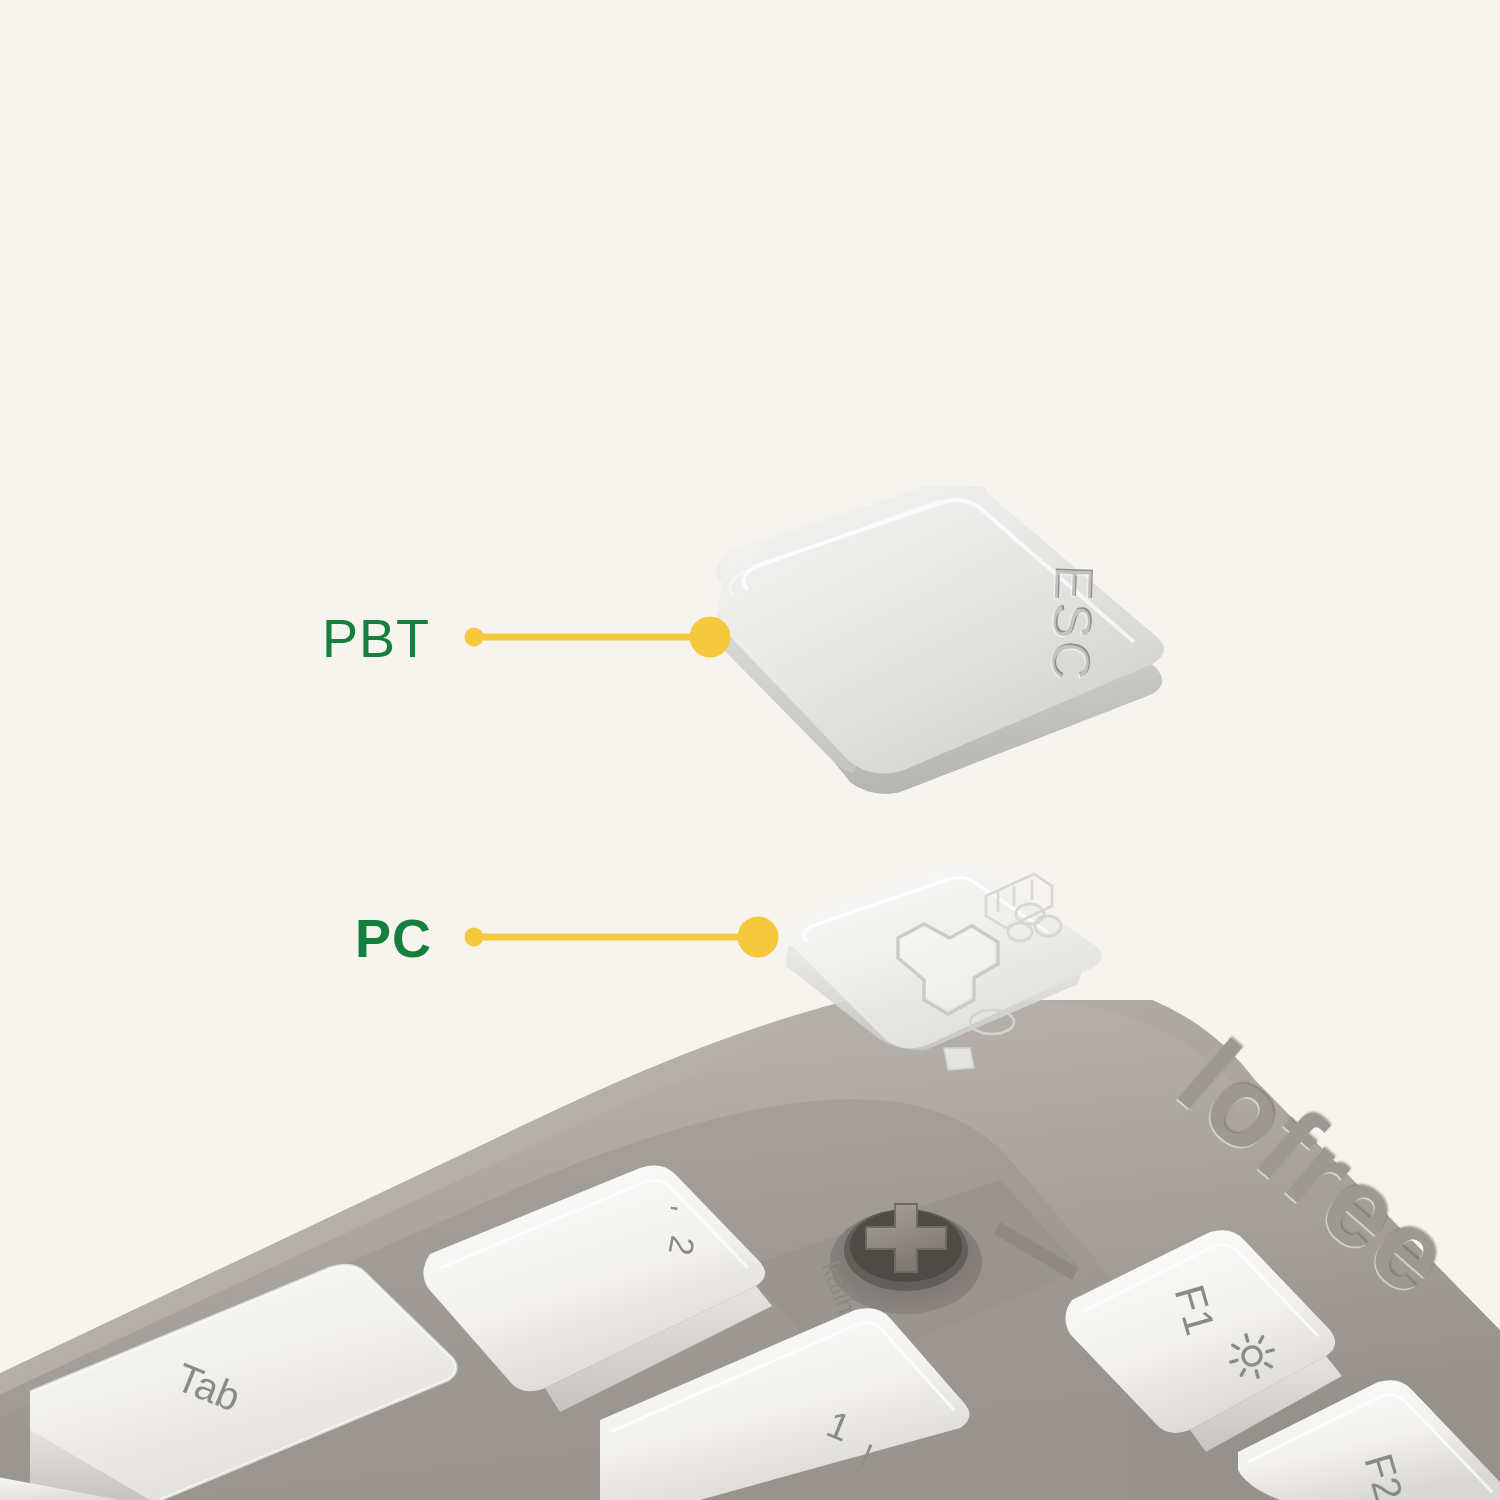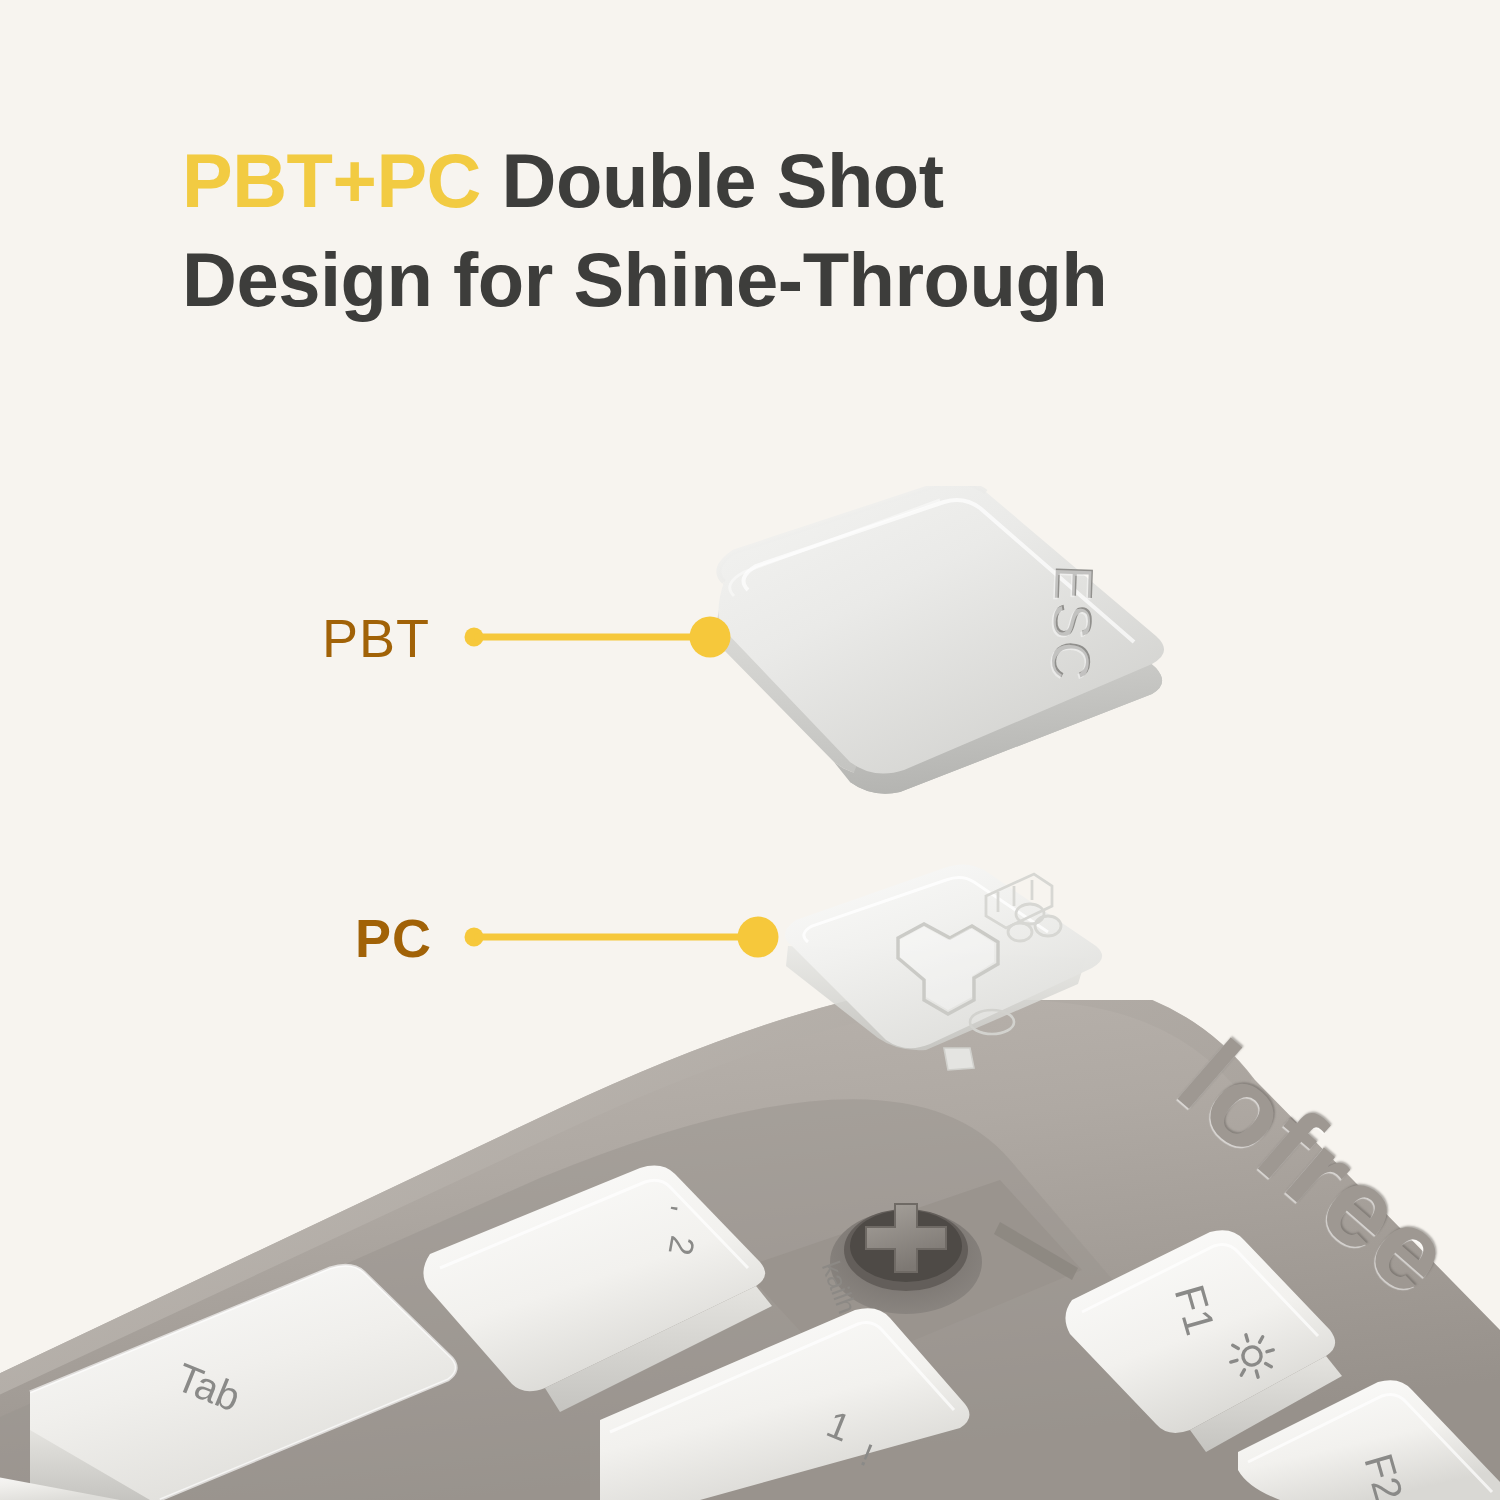--- a/index.html
+++ b/index.html
@@ -32,21 +32,21 @@
   }
   .headline .hl-accent { color:#F2CB42; }
   .headline .hl-line { display:block; }
 
   
   .callout-label {
     position:absolute;
     font-size:54px;
     font-weight:300;
     letter-spacing:1px;
-    color:#a16207;
+    color:#15803d;
   }
   .callout-pbt { left:322px; top:607px; }
   .callout-pc  { left:355px; top:907px;font-weight:bold; }
 
   
   .leader { position:absolute; height:40px; }
   .leader .bar {
     position:absolute; left:0; top:50%;
     transform:translateY(-50%);
     height:7px;
@@ -164,26 +164,20 @@
                  0 -2px 2px rgba(90,86,82,0.45);
     pointer-events:none;
     white-space:nowrap;
   }
 </style>
 </head>
 <body>
 
 <div class="stage">
 
-  <div class="headline">
-    <span class="hl-line">
-      <span class="hl-accent">PBT+PC</span><span> Double Shot</span>
-    </span>
-    <span class="hl-line">Design for Shine-Through</span>
-  </div>
 
   <div class="keyboard">
     <svg viewBox="0 0 1500 500" preserveAspectRatio="none">
       <defs>
         <linearGradient id="caseGrad" x1="0" y1="0" x2="0.35" y2="1">
           <stop offset="0%" stop-color="#BDB7B1"></stop>
           <stop offset="45%" stop-color="#AFA9A3"></stop>
           <stop offset="100%" stop-color="#97918B"></stop>
         </linearGradient>
         <linearGradient id="caseEdge" x1="0" y1="0" x2="1" y2="0.6">

